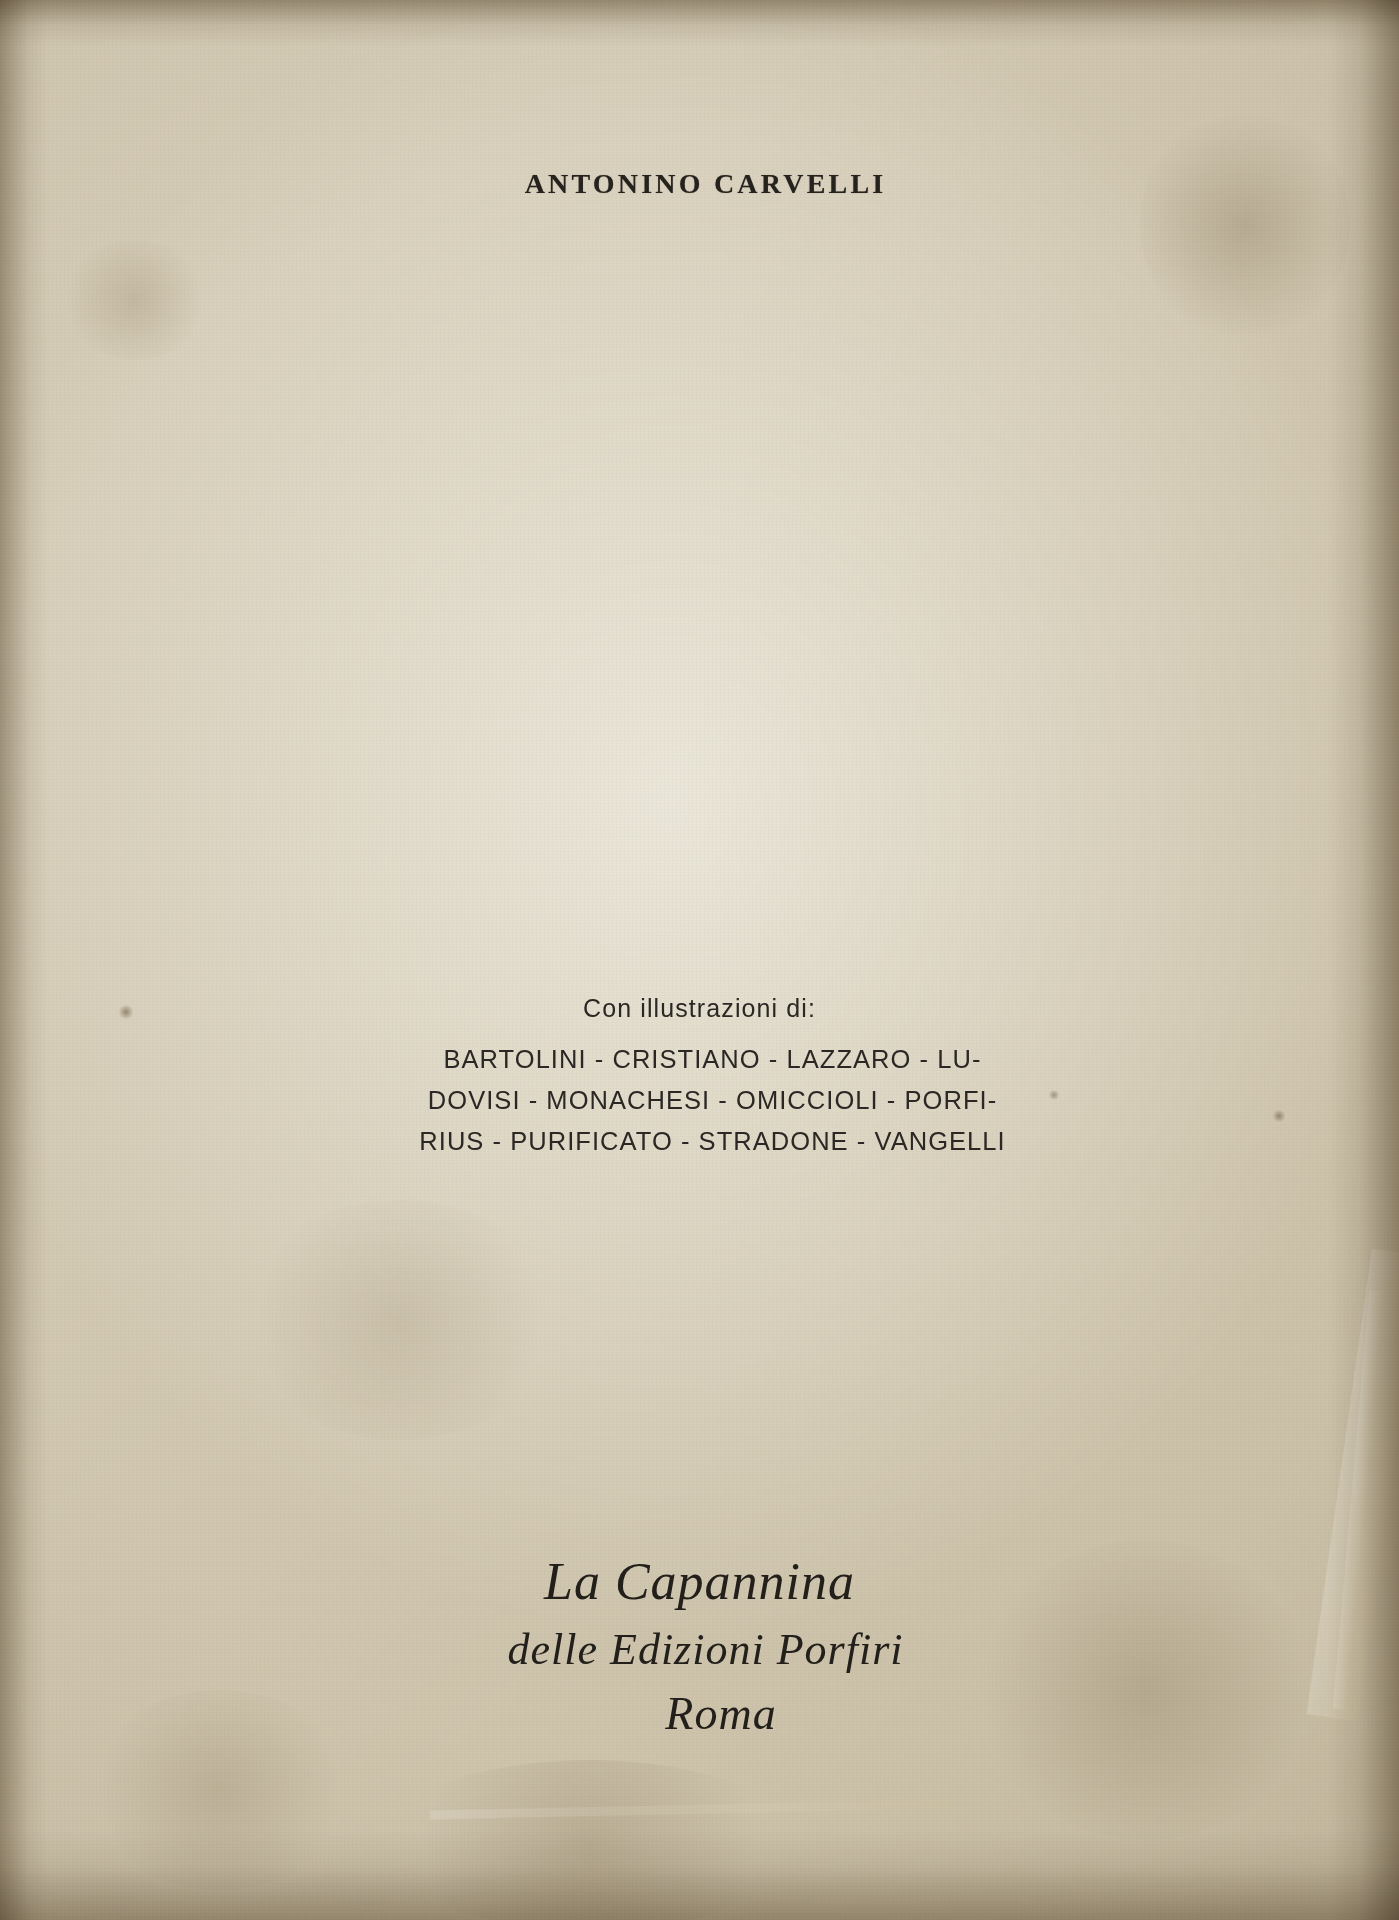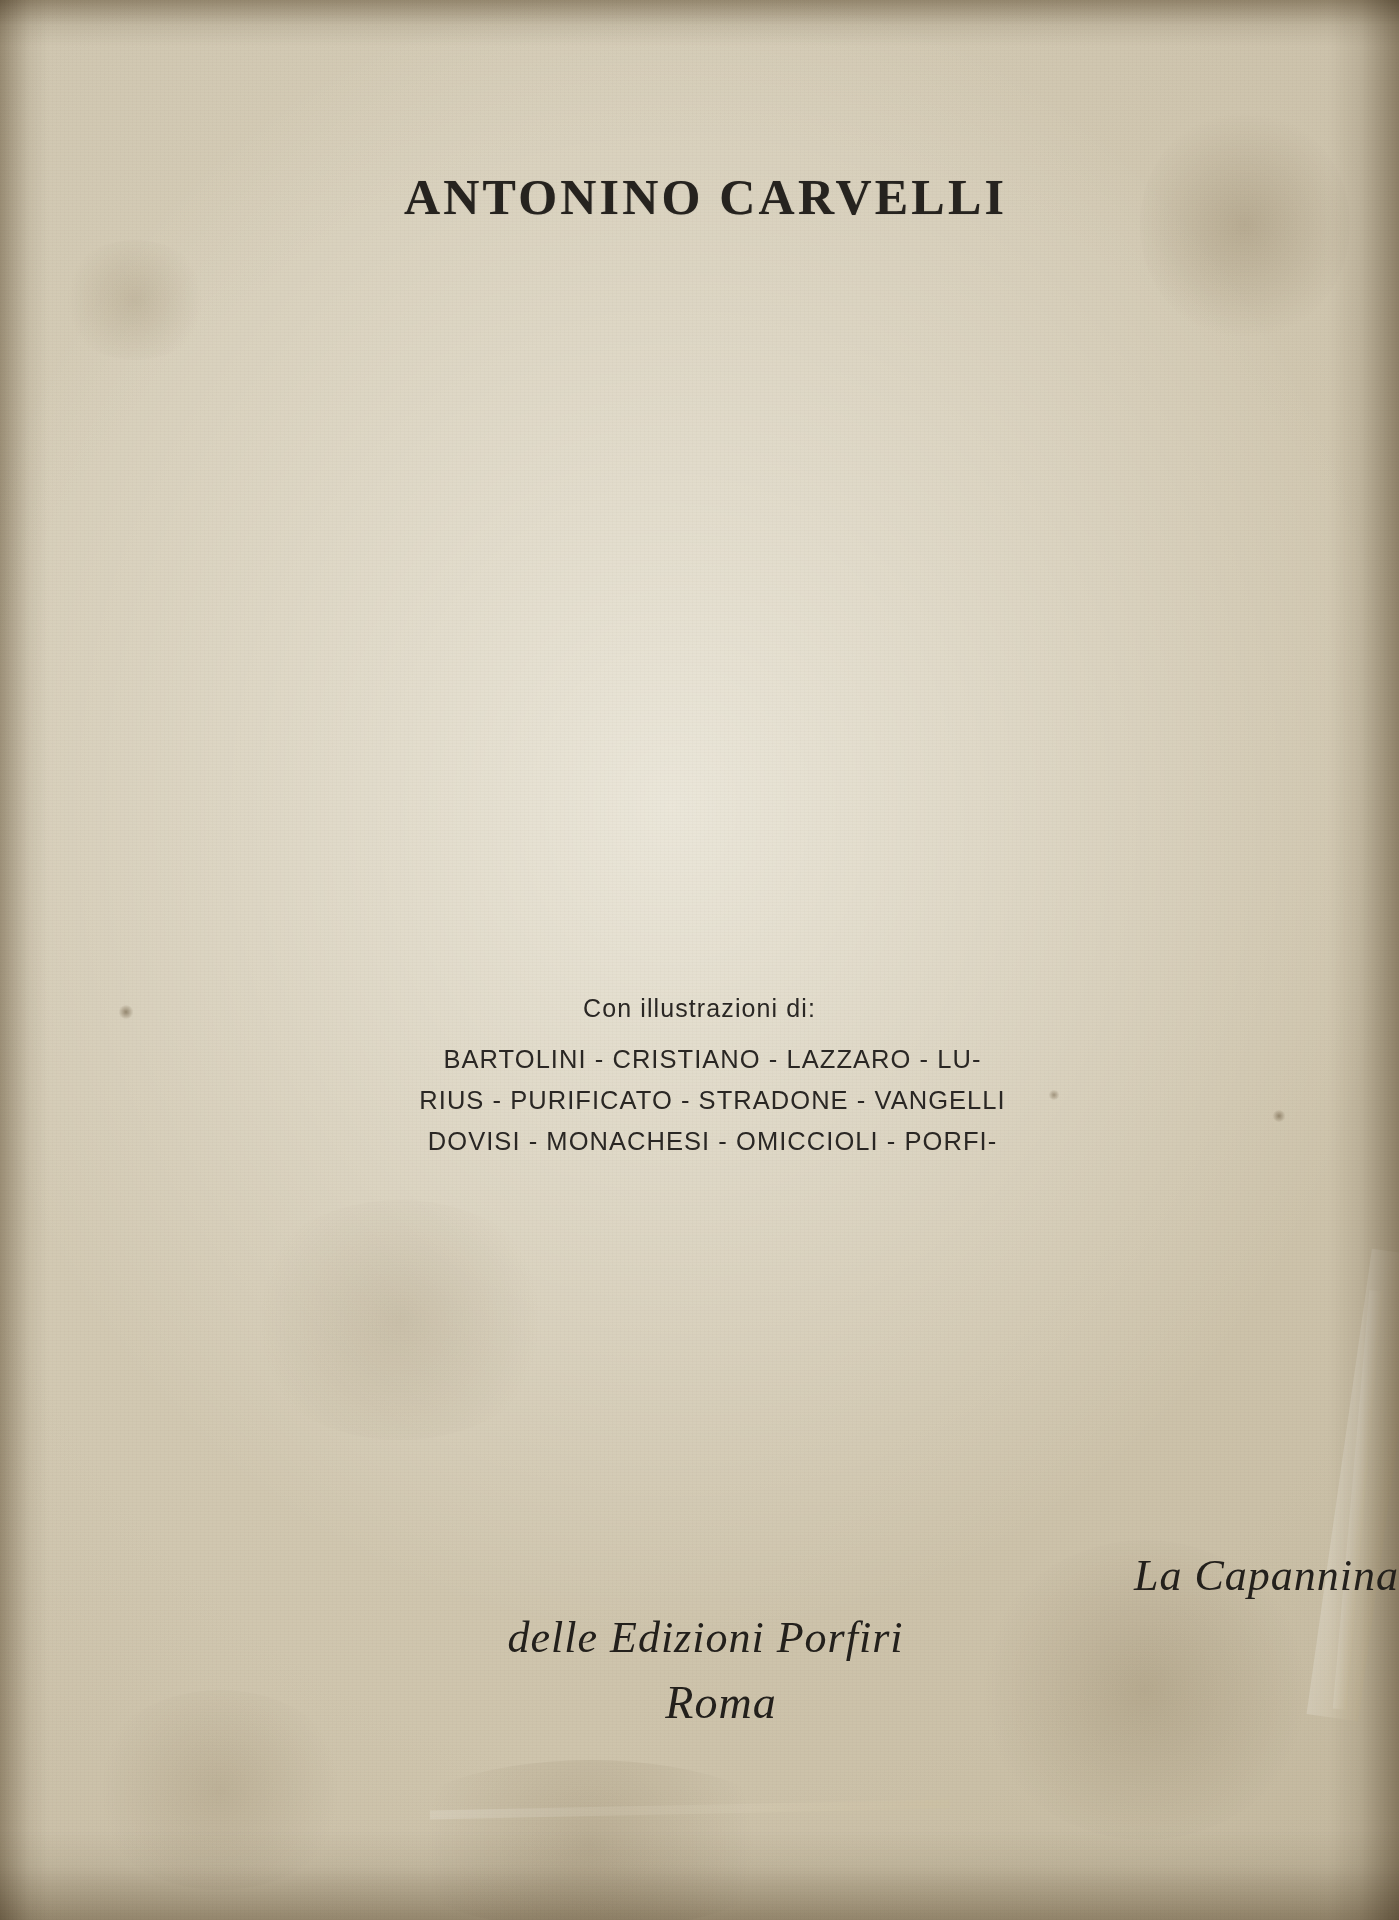--- a/index.html
+++ b/index.html
@@ -70,21 +70,21 @@
   .content {
     position: absolute;
     inset: 0;
     text-align: center;
   }
   .author {
     position: absolute;
     top: 168px;
     left: 0;
     right: 0;
-    font-size: 50px;
+    font-size: 28px;
     font-weight: bold;
     letter-spacing: 3.2px;
     color: #26231f;
     font-family: "Liberation Serif", serif;
     text-shadow: 0 0 1px rgba(40,36,30,0.35);
     padding-left: 12px;
   }
   .title {
     position: absolute;
     left: 0;
@@ -126,21 +126,21 @@
     left: 0;
     right: 0;
     top: 1545px;
     color: #23201c;
     font-family: "Liberation Serif", serif;
     font-style: italic;
     font-size: 42px;
     line-height: 1.42;
     letter-spacing: 1px;
   }
-  .imprint .l1 { font-size: 44px; text-align: right; }
+  .imprint .l1 { font-size: 52px; }
   .imprint .l2 { font-size: 44px; padding-left: 12px; }
   .imprint .l3 { font-size: 46px; padding-left: 43px; }
 </style>
 </head>
 <body>
 
 <div id="page">
 
   <div class="paper"></div>
   <div class="grain"></div>
@@ -166,22 +166,22 @@
 
   <div class="content">
 
     <div class="author">ANTONINO CARVELLI</div>
 
 
     <div class="credits">
       <div class="lead">Con illustrazioni di:</div>
       <div class="names">
         <span>BARTOLINI - CRISTIANO - LAZZARO - LU-</span>
+        <span>DOVISI - MONACHESI - OMICCIOLI - PORFI-</span>
         <span>RIUS - PURIFICATO - STRADONE - VANGELLI</span>
-        <span>DOVISI - MONACHESI - OMICCIOLI - PORFI-</span>
       </div>
     </div>
 
     <div class="imprint">
       <div class="l1">La Capannina</div>
       <div class="l2">delle Edizioni Porfiri</div>
       <div class="l3">Roma</div>
     </div>
 
   </div>

